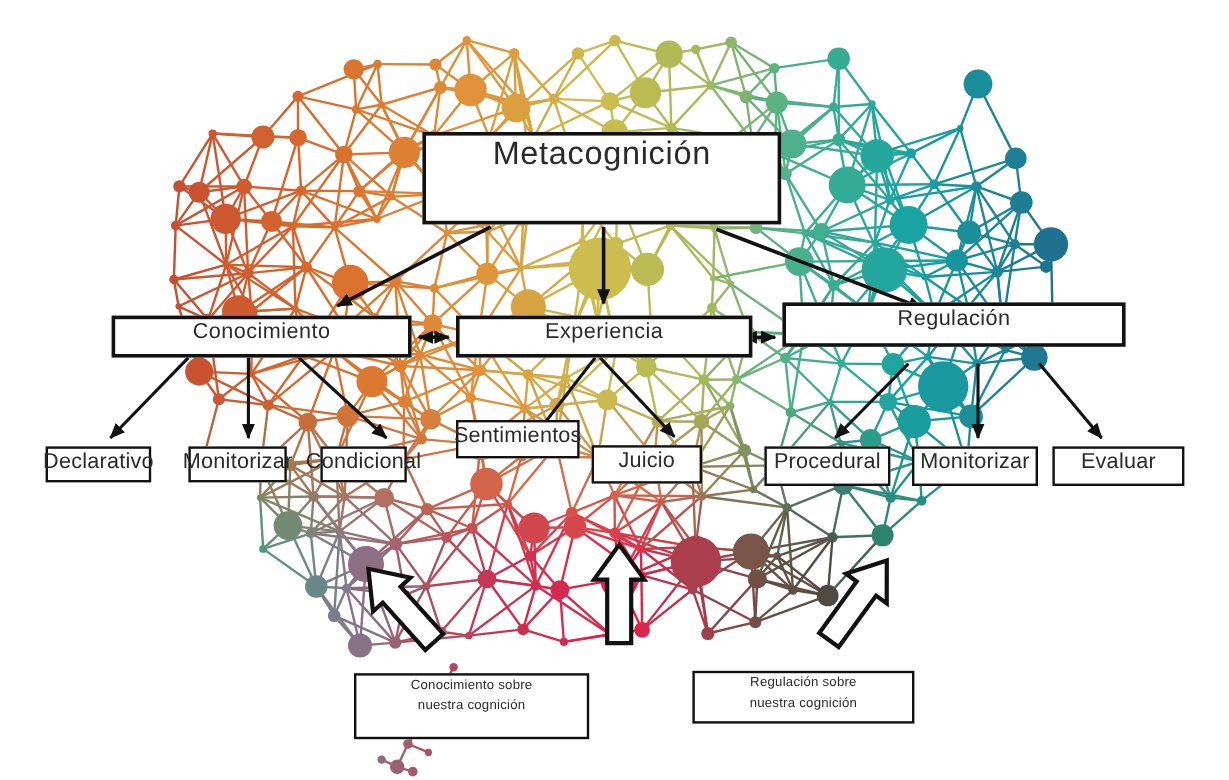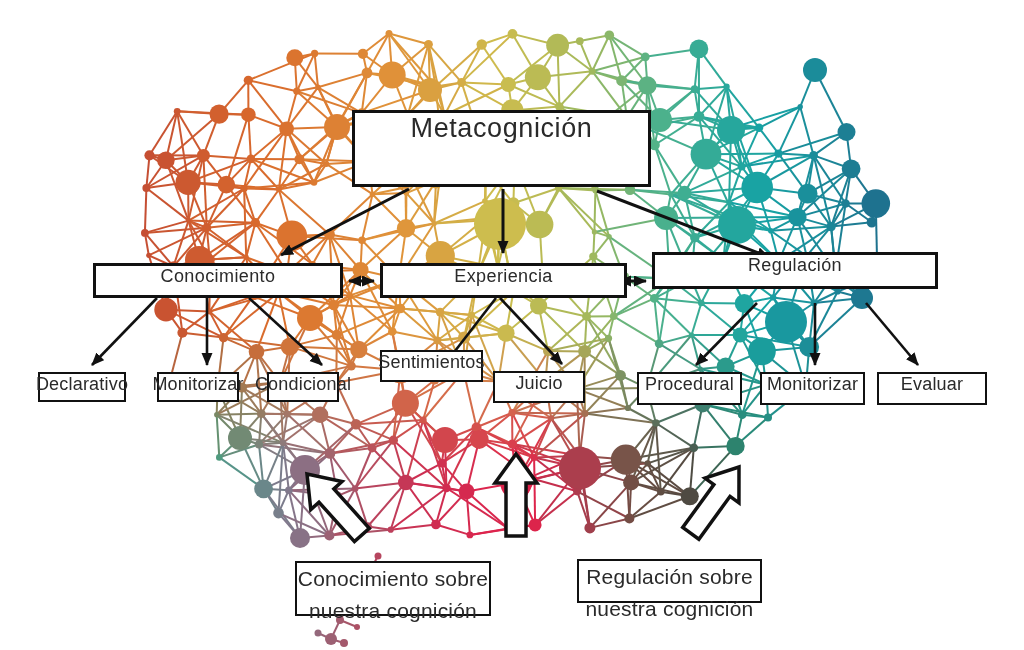--- a/index.html
+++ b/index.html
@@ -4,21 +4,21 @@
 <style>
   html,body{margin:0;padding:0}
   body{width:1024px;height:650px;position:relative;background:#ffffff;overflow:hidden;
        font-family:"Liberation Sans","DejaVu Sans",sans-serif;color:#2a2a2a}
   svg.layer{position:absolute;left:0;top:0;width:1024px;height:650px}
   .box{position:absolute;box-sizing:border-box;background:#ffffff;border:3px solid #111;
        display:flex;align-items:flex-start;justify-content:center;text-align:center;color:#2a2a2a}
   .lvl1{font-size:27px;letter-spacing:.6px}
   .lvl2{font-size:18px;letter-spacing:.4px}
   .lvl3{font-size:18px;border-width:2.5px;letter-spacing:.2px}
-  .anno{font-size:21px;line-height:1.5;border-width:2.5px;white-space:pre-line;letter-spacing:.2px}
+  .anno{font-size:11px;line-height:1.5;border-width:2.5px;white-space:pre-line;letter-spacing:.2px}
 </style>
 </head>
 <body>
 
 <svg class="layer" id="net" viewBox="0 0 1024 650">
   <g id="net-edges">
       <line x1="149.5" y1="155.3" x2="146.4" y2="188.0" stroke="#c54f33" stroke-width="2"></line>
       <line x1="149.5" y1="155.3" x2="177.2" y2="111.3" stroke="#c85332" stroke-width="2"></line>
       <line x1="149.5" y1="155.3" x2="165.9" y2="160.2" stroke="#c75132" stroke-width="2"></line>
       <line x1="149.5" y1="155.3" x2="188.1" y2="182.3" stroke="#c95431" stroke-width="2"></line>

